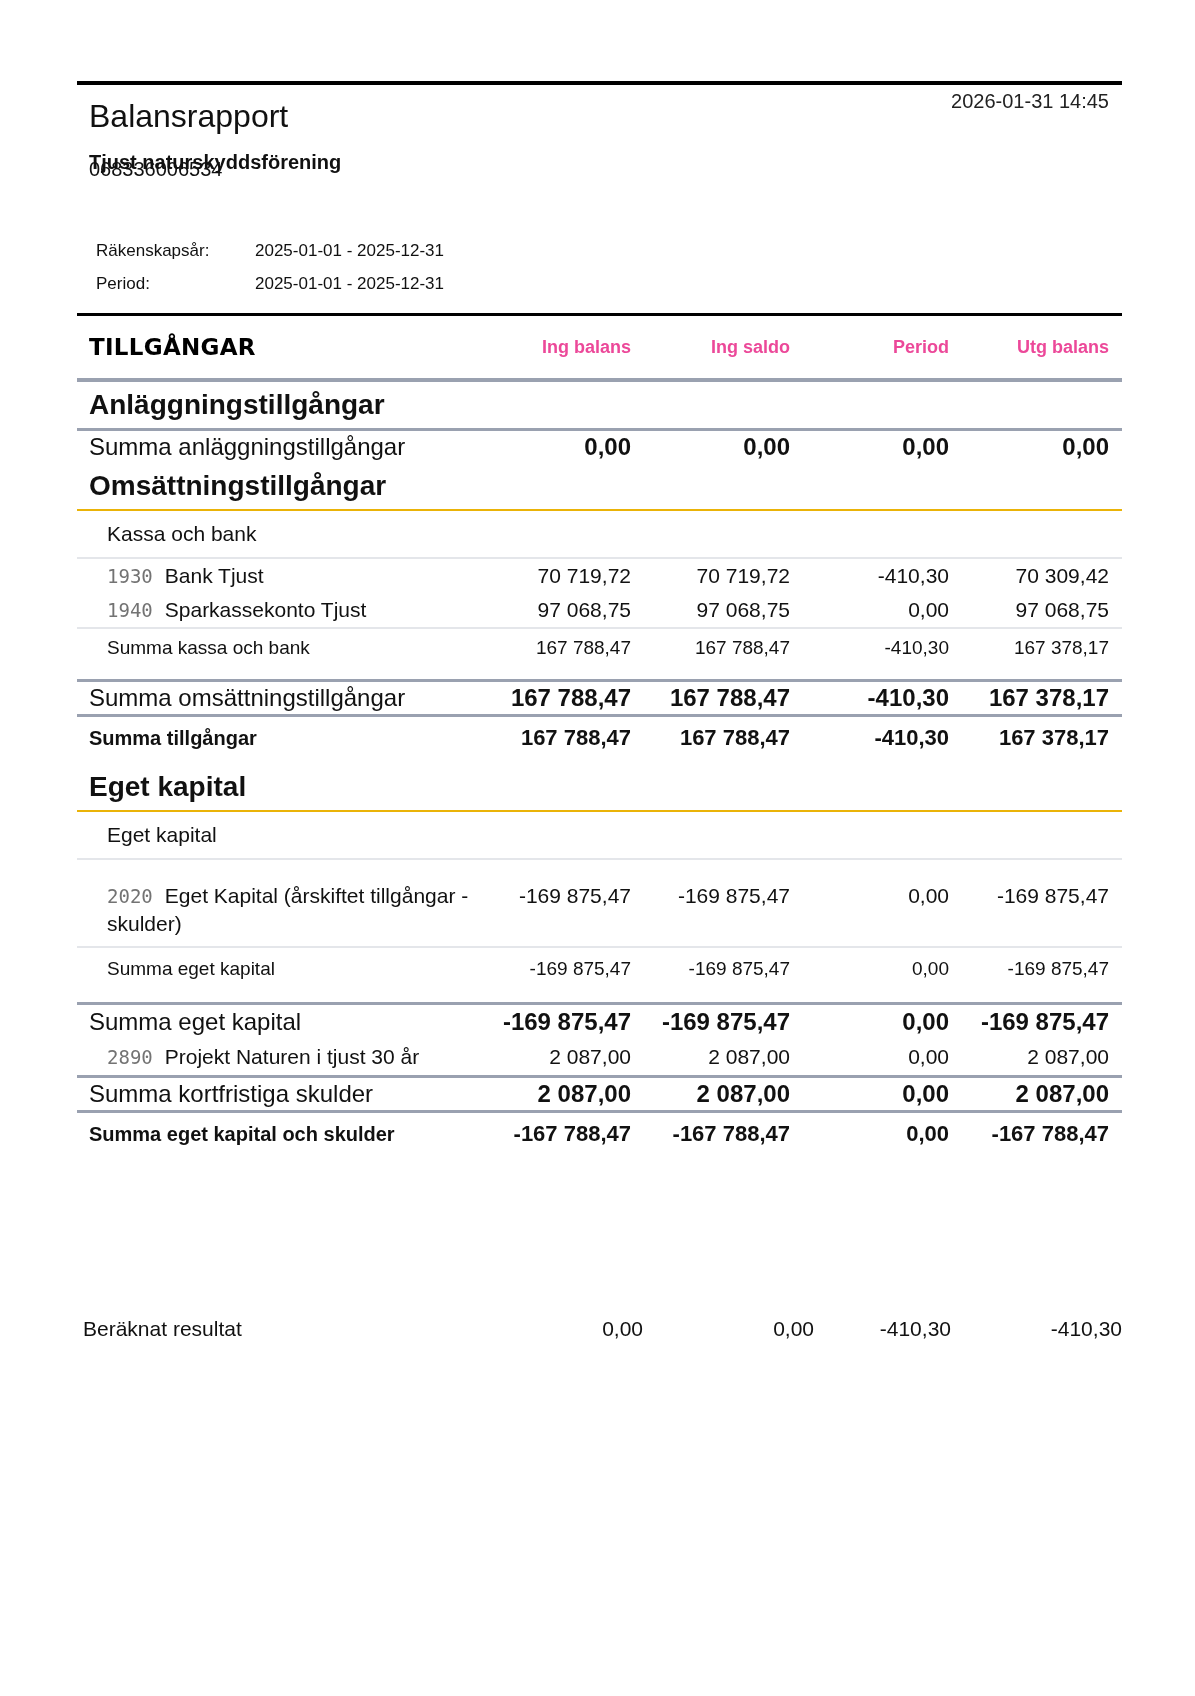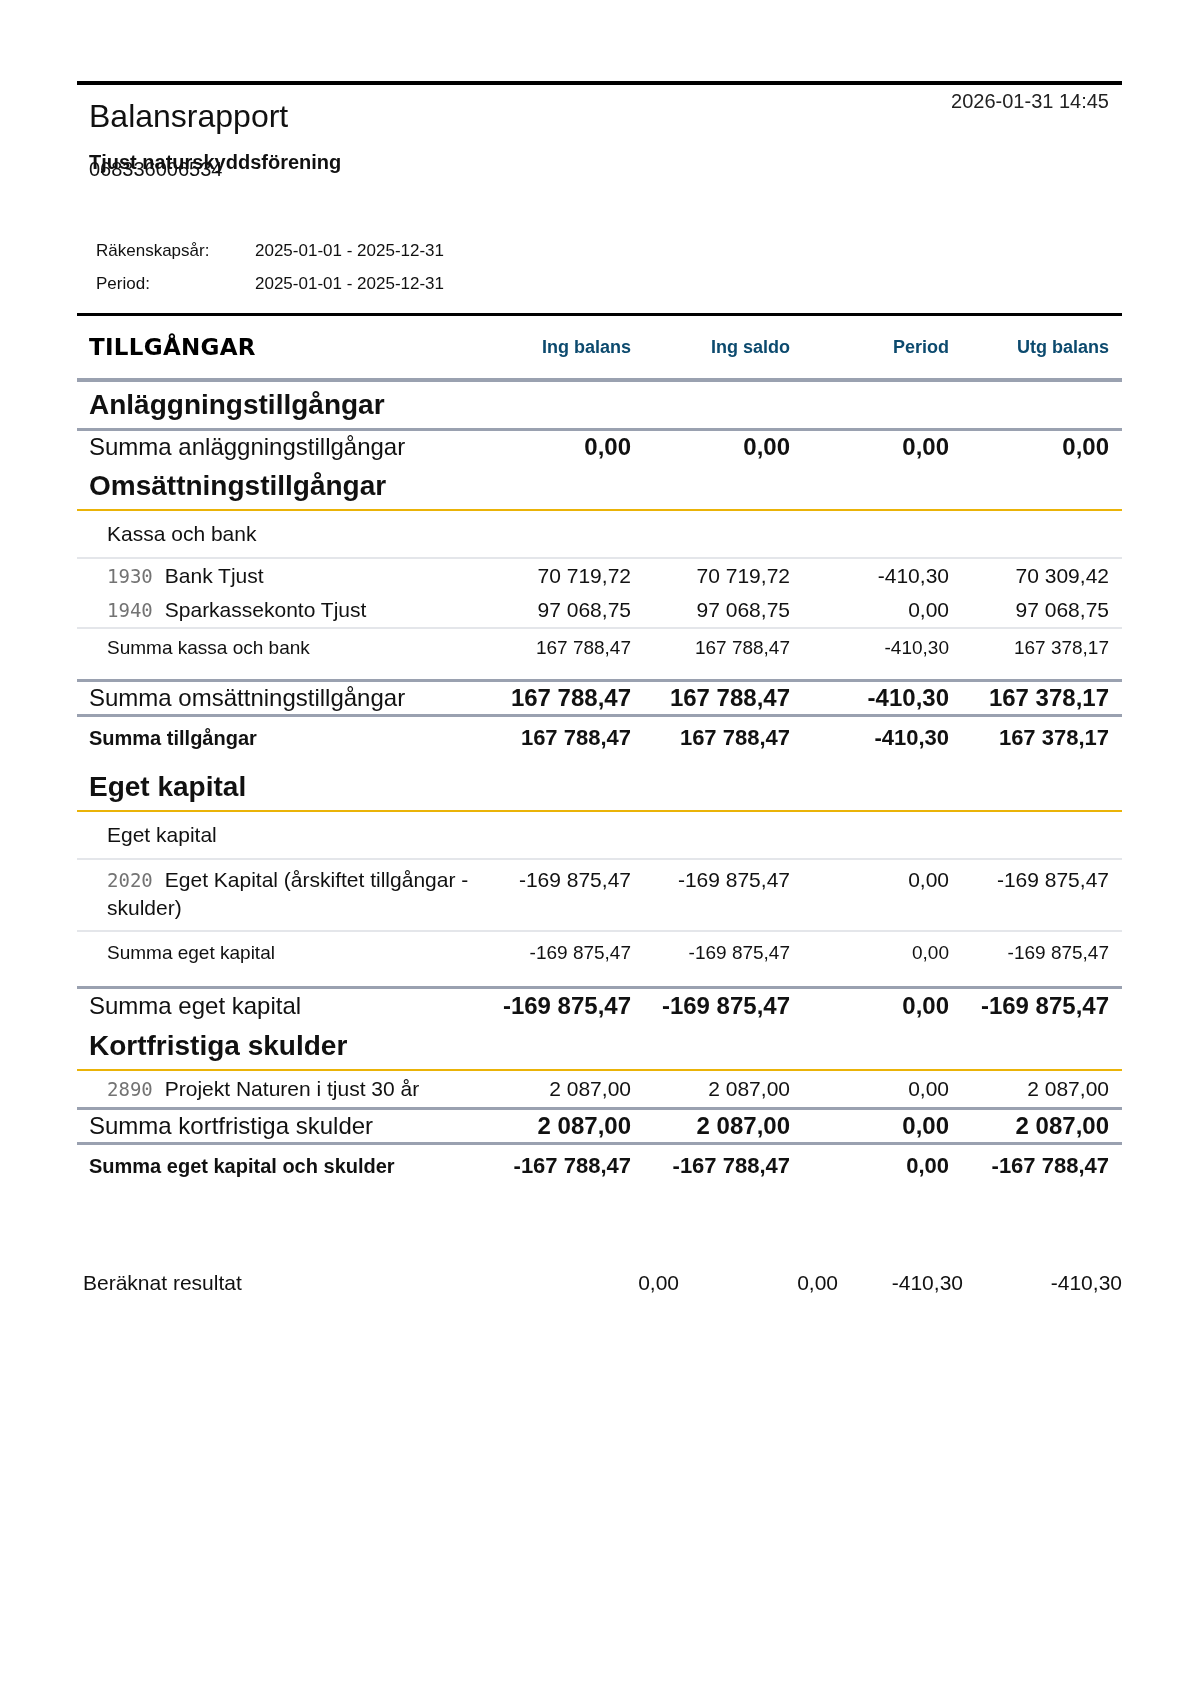--- a/index.html
+++ b/index.html
@@ -15,35 +15,35 @@
   .meta-label { width:159px; }
   .rule2 { position:absolute; left:0; top:313px; width:1045px; height:3px; background:#000; }
 
   table.report { position:absolute; left:0; width:1045px; border-collapse:collapse; font-size:20px; }
   table.report td, table.report th { padding:0; }
   .c-label { padding-left:12px !important; text-align:left; }
   .c-num { text-align:right; width:159px; padding-right:0; }
   .c-num.last { padding-right:13px !important; width:160px; }
   .head-row th { height:62px; vertical-align:middle; border-bottom:4px solid #9aa1b0; }
   .section-title { font-family:"DejaVu Sans", sans-serif; font-weight:bold; font-size:23px; text-align:left; padding-left:12px !important; letter-spacing:0.3px; color:#000; }
-  .col-head { font-size:18px; font-weight:bold; color:#0c4a6e; text-align:right; }
+  .col-head { font-size:18px; font-weight:bold; color:#ec4899; text-align:right; }
   .grp-row td { height:46px; font-weight:bold; font-size:28px; border-bottom:2px solid #eab308; }
   .sub-row td { height:46px; font-size:21px; border-bottom:2px solid #e4e6ea; }
   .sub-row td.c-label, .acc-row td.c-label, .subsum-row td.c-label { padding-left:30px !important; }
   .acc-row td { height:34px; font-size:21px; }
   .acc-num { font-family:"DejaVu Sans Mono", monospace; color:#737373; font-size:19px; margin-right:12px; }
   .subsum-row td { height:38px; font-size:19px; border-top:2px solid #e4e6ea; }
   .sum-row td { height:32px; font-size:24px; border-top:3px solid #9aa1b0; }
   .sum-row td.c-num { font-weight:bold; }
   .total-row td { height:42px; font-weight:bold; font-size:20px; border-top:3px solid #9aa1b0; }
   .total-row td.c-num { font-size:22px; }
   .spacer td { height:12px; }
-  .acc-row.tall td { height:64px; vertical-align:top; padding-top:6px; }
-
-  .result { position:absolute; left:6px; top:1271px; width:1039px; font-size:21px; display:flex; }
+  .acc-row.tall td { height:64px; vertical-align:top; padding-top:22px; }
+
+  .result { position:absolute; left:6px; top:1317px; width:1039px; font-size:21px; display:flex;gap:12px; }
   .result .r-label { flex:1; }
   .result .r-num { text-align:right; }
 </style>
 </head>
 <body>
 
 <div class="page">
   <div class="top-rule"></div>
   <h1 class="title">Balansrapport</h1>
   <div class="timestamp">2026-01-31 14:45</div>
@@ -168,23 +168,20 @@
     <tr class="spacer">
           <td colspan="5"></td>
         </tr>
     <tr class="sum-row">
       <td class="c-label" style="height:34px;">Summa eget kapital</td>
       <td class="c-num">-169 875,47</td>
       <td class="c-num">-169 875,47</td>
       <td class="c-num">0,00</td>
       <td class="c-num last">-169 875,47</td>
     </tr>
-    <tr class="grp-row">
-      <td class="c-label" colspan="5">Kortfristiga skulder</td>
-    </tr>
     <tr class="acc-row">
       <td class="c-label" style="height:36px;"><span class="acc-num">2890</span><span>Projekt Naturen i tjust 30 år</span></td>
       <td class="c-num">2 087,00</td>
       <td class="c-num">2 087,00</td>
       <td class="c-num">0,00</td>
       <td class="c-num last">2 087,00</td>
     </tr>
     <tr class="sum-row">
       <td class="c-label">Summa kortfristiga skulder</td>
       <td class="c-num">2 087,00</td>

